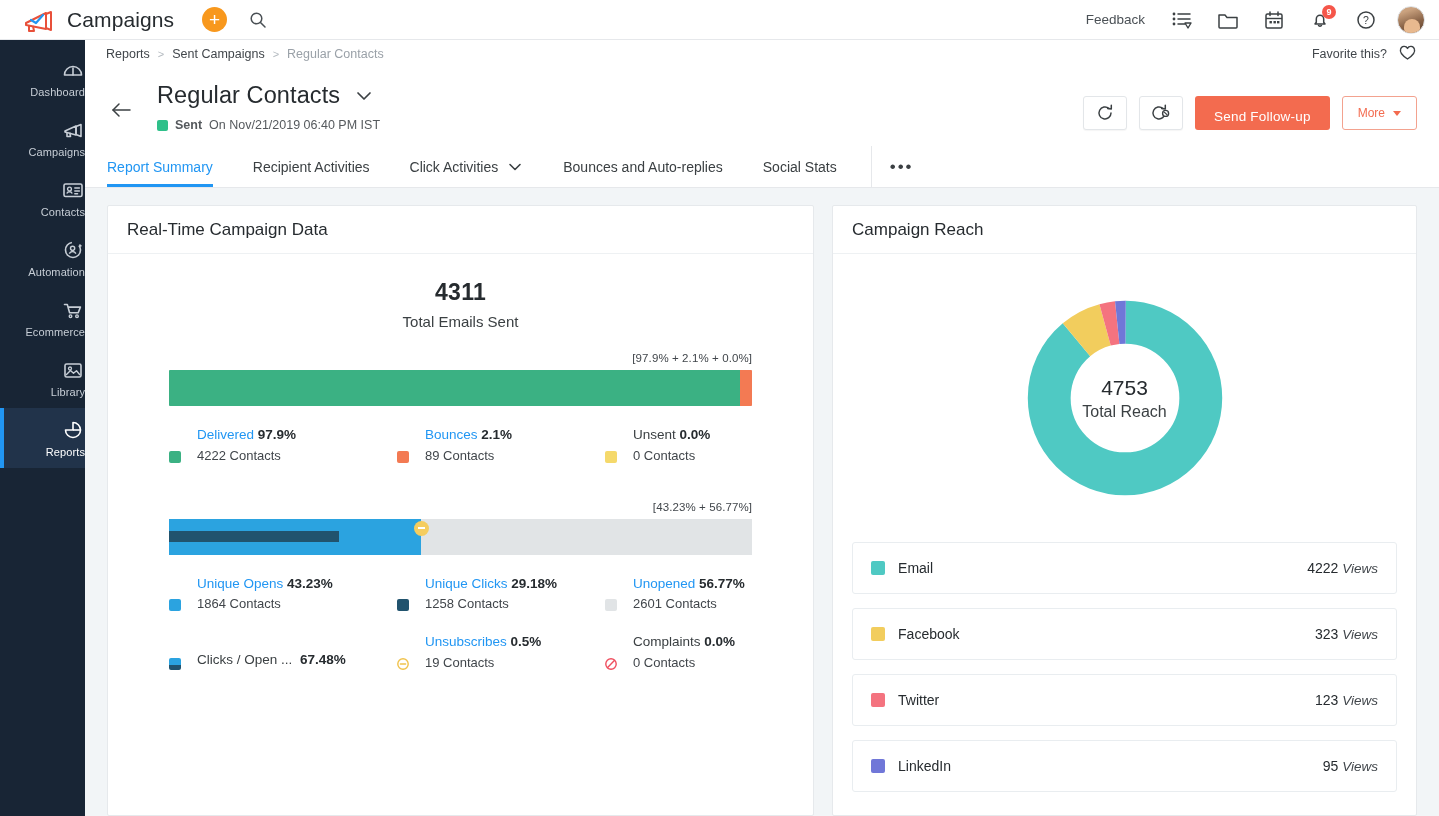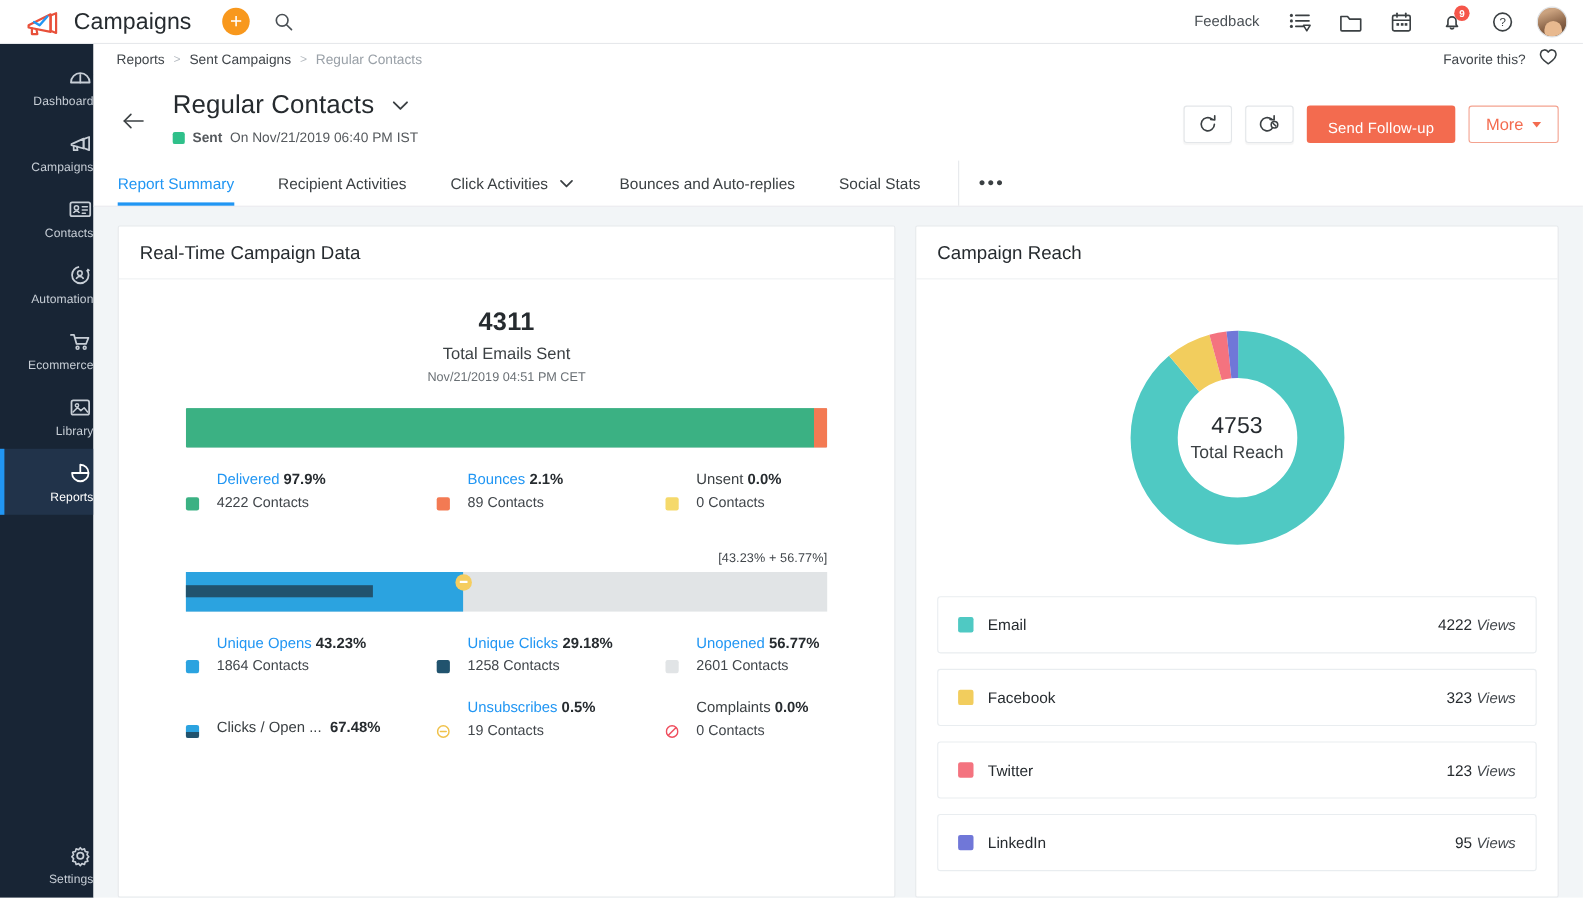--- a/index.html
+++ b/index.html
@@ -123,21 +123,21 @@
     background: #fff; display: flex; align-items: center; justify-content: center;
     cursor: pointer; box-shadow: 0 1px 1px rgba(0,0,0,.04);
   }
   .btn-primary {
     height: 34px; padding: 13px 19px; background: #f36b4f; color: #fff;
     border: none; border-radius: 3px; font-size: 13.5px; cursor: pointer;
     font-family: inherit; letter-spacing: .2px;
   }
   .btn-outline {
     height: 34px; padding: 0 15px; background: #fff; color: #f36b4f;
-    border: 1px solid #f3a28f; border-radius: 3px; font-size: 15px;
+    border: 1px solid #f3a28f; border-radius: 3px; font-size: 12px;
     cursor: pointer; font-family: inherit; display: flex;
     align-items: center; gap: 8px;
   }
   .caret-d {
     width: 0; height: 0; border-left: 4px solid transparent;
     border-right: 4px solid transparent; border-top: 5px solid #f36b4f;
   }
 
   
   .tabs {
@@ -366,27 +366,20 @@
     <span class="lbl">Library</span>
   </div>
   <div class="side-item active">
     <svg width="24" height="22" viewBox="0 0 24 22">
       <path d="M12 11 V3.5 A7.5 7.5 0 1 1 4.5 11 Z" fill="none" stroke="#ffffff" stroke-width="1.6" stroke-linejoin="round"></path>
       <line x1="12" y1="11" x2="19.3" y2="11" stroke="#ffffff" stroke-width="1.6"></line>
     </svg>
     <span class="lbl">Reports</span>
   </div>
   <div class="side-spacer"></div>
-  <div class="side-item">
-    <svg width="24" height="22" viewBox="0 0 24 22">
-      <circle cx="12" cy="11" r="2.9" fill="none" stroke="#c7ced6" stroke-width="1.6"></circle>
-      <path d="M12 3.6 l1.5 1.9 2.3-.8 .7 2.4 2.4 .6 -.8 2.3 1.6 1.8 -1.6 1.8 .8 2.3 -2.4 .6 -.7 2.4 -2.3-.8 -1.5 1.9 -1.5-1.9 -2.3 .8 -.7-2.4 -2.4-.6 .8-2.3 -1.6-1.8 1.6-1.8 -.8-2.3 2.4-.6 .7-2.4 2.3 .8 Z" fill="none" stroke="#c7ced6" stroke-width="1.5" stroke-linejoin="round"></path>
-    </svg>
-    <span class="lbl">Settings</span>
-  </div>
 </div>
 
 <div class="crumbbar">
   <span class="crumb">Reports</span>
   <span class="crumb-sep">&gt;</span>
   <span class="crumb">Sent Campaigns</span>
   <span class="crumb-sep">&gt;</span>
   <span class="crumb current">Regular Contacts</span>
 
   <span class="fav-wrap">
@@ -472,23 +465,23 @@
 
 <div class="content">
 
   <div class="panel panel-left">
     <div class="panel-head">
       <span class="panel-title">Real-Time Campaign Data</span>
     </div>
     <div class="stats-body">
       <div class="big-num">4311</div>
       <div class="big-cap">Total Emails Sent</div>
-      <div class="big-time">Nov/21/2019 04:51 PM CET</div>
 
       <div class="barwrap">
+        <div class="bar-caption">[97.9% + 2.1% + 0.0%]</div>
         <div class="bar">
           <div class="seg-delivered" style="width:97.9%"></div>
           <div class="seg-bounce" style="width:2.1%"></div>
         </div>
       </div>
 
       <div class="legend-grid">
         <div class="lg-item">
           <span class="sw" style="background:#3bb183"></span>
           <span>

